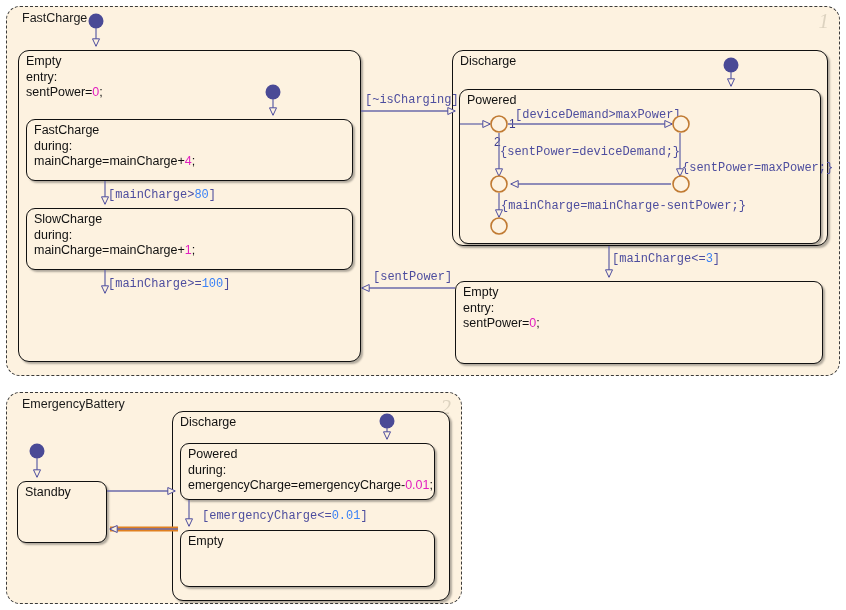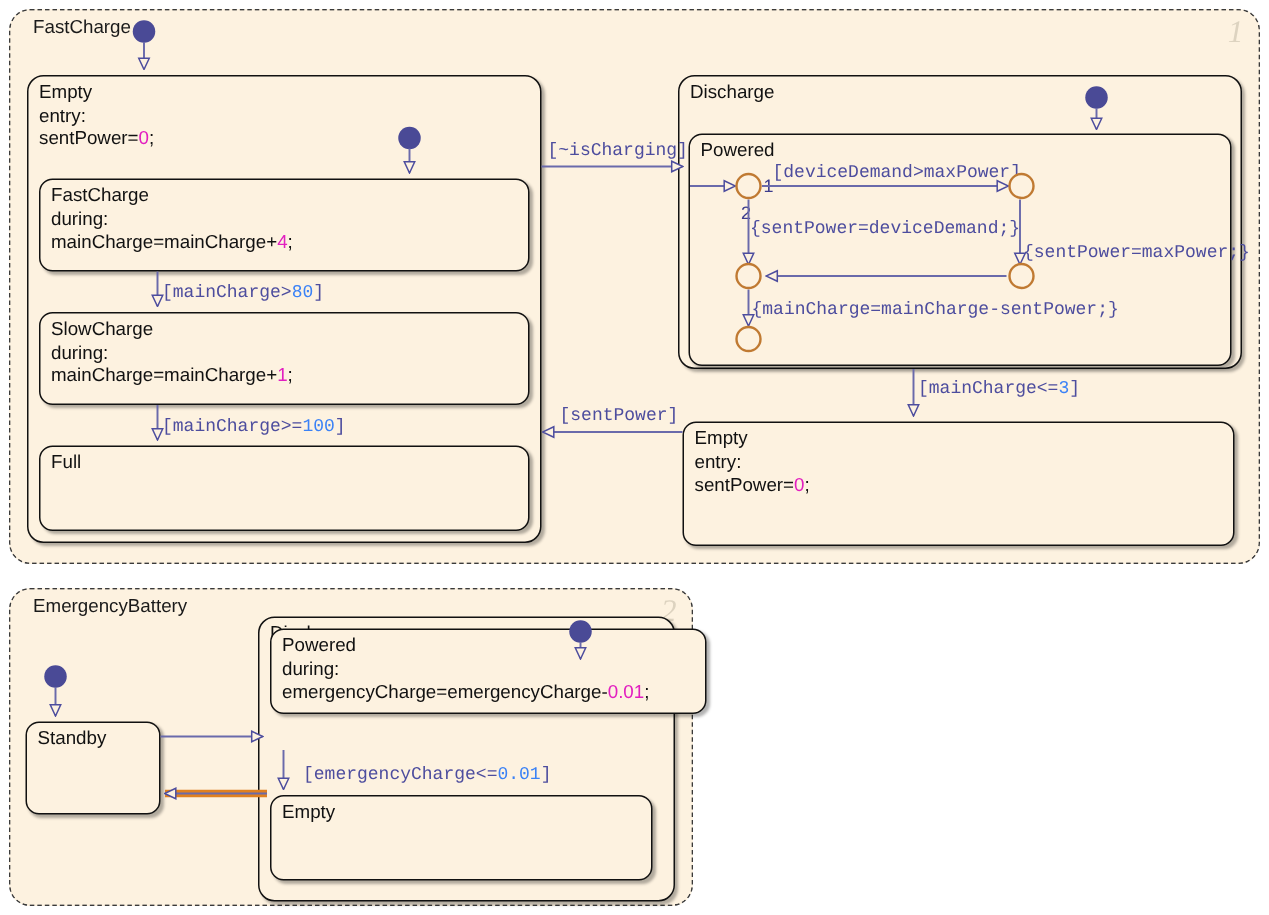--- a/index.html
+++ b/index.html
@@ -127,23 +127,20 @@
 <span>during:</span>
 <span>mainCharge=mainCharge+</span><span class="num">4</span><span>;</span></div>
   </div>
 
   <div class="state sub" style="left:26px; top:208px; width:327px; height:62px;">
     <div class="state-text"><span>SlowCharge</span>
 <span>during:</span>
 <span>mainCharge=mainCharge+</span><span class="num">1</span><span>;</span></div>
   </div>
 
-  <div class="state sub" style="left:26px; top:297px; width:327px; height:57px;">
-    <div class="state-text"><span>Full</span></div>
-  </div>
 
   <div class="state" style="left:452px; top:50px; width:376px; height:196px;">
     <div class="state-text"><span>Discharge</span></div>
   </div>
 
   <div class="state sub" style="left:459px; top:89px; width:362px; height:155px;">
     <div class="state-text"><span>Powered</span></div>
   </div>
 
   <div class="state sub" style="left:455px; top:281px; width:368px; height:83px;">
@@ -179,21 +176,21 @@
   </div>
 
   <div class="state sub" style="left:17px; top:481px; width:90px; height:62px;">
     <div class="state-text"><span>Standby</span></div>
   </div>
 
   <div class="state" style="left:172px; top:411px; width:278px; height:190px;">
     <div class="state-text"><span>Discharge</span></div>
   </div>
 
-  <div class="state sub" style="left:180px; top:419px; width:291px; height:57px;">
+  <div class="state sub" style="left:180px; top:443px; width:255px; height:57px;">
     <div class="state-text"><span>Powered</span>
 <span>during:</span>
 <span>emergencyCharge=emergencyCharge-</span><span class="num">0.01</span><span>;</span></div>
   </div>
 
   <div class="state sub" style="left:180px; top:530px; width:255px; height:57px;">
     <div class="state-text"><span>Empty</span></div>
   </div>
 
   <div class="tlabel" style="left:202px; top:509px;"><span>[emergencyCharge&lt;=</span><span class="num">0.01</span><span>]</span></div>

